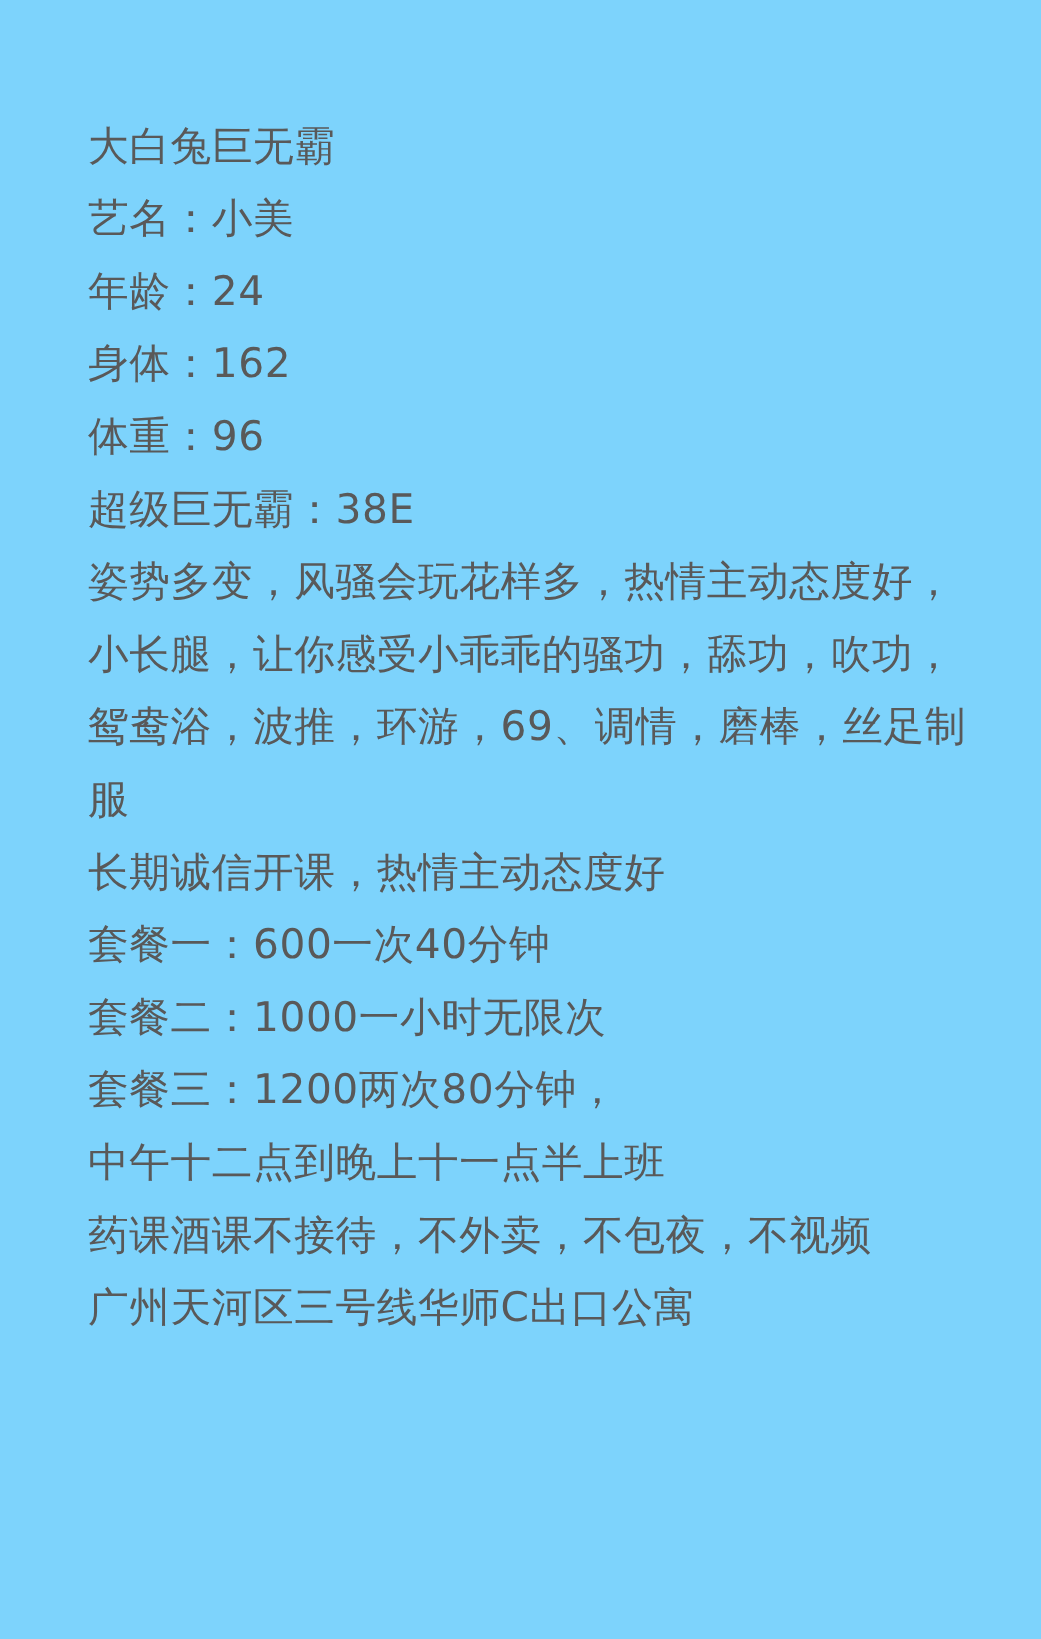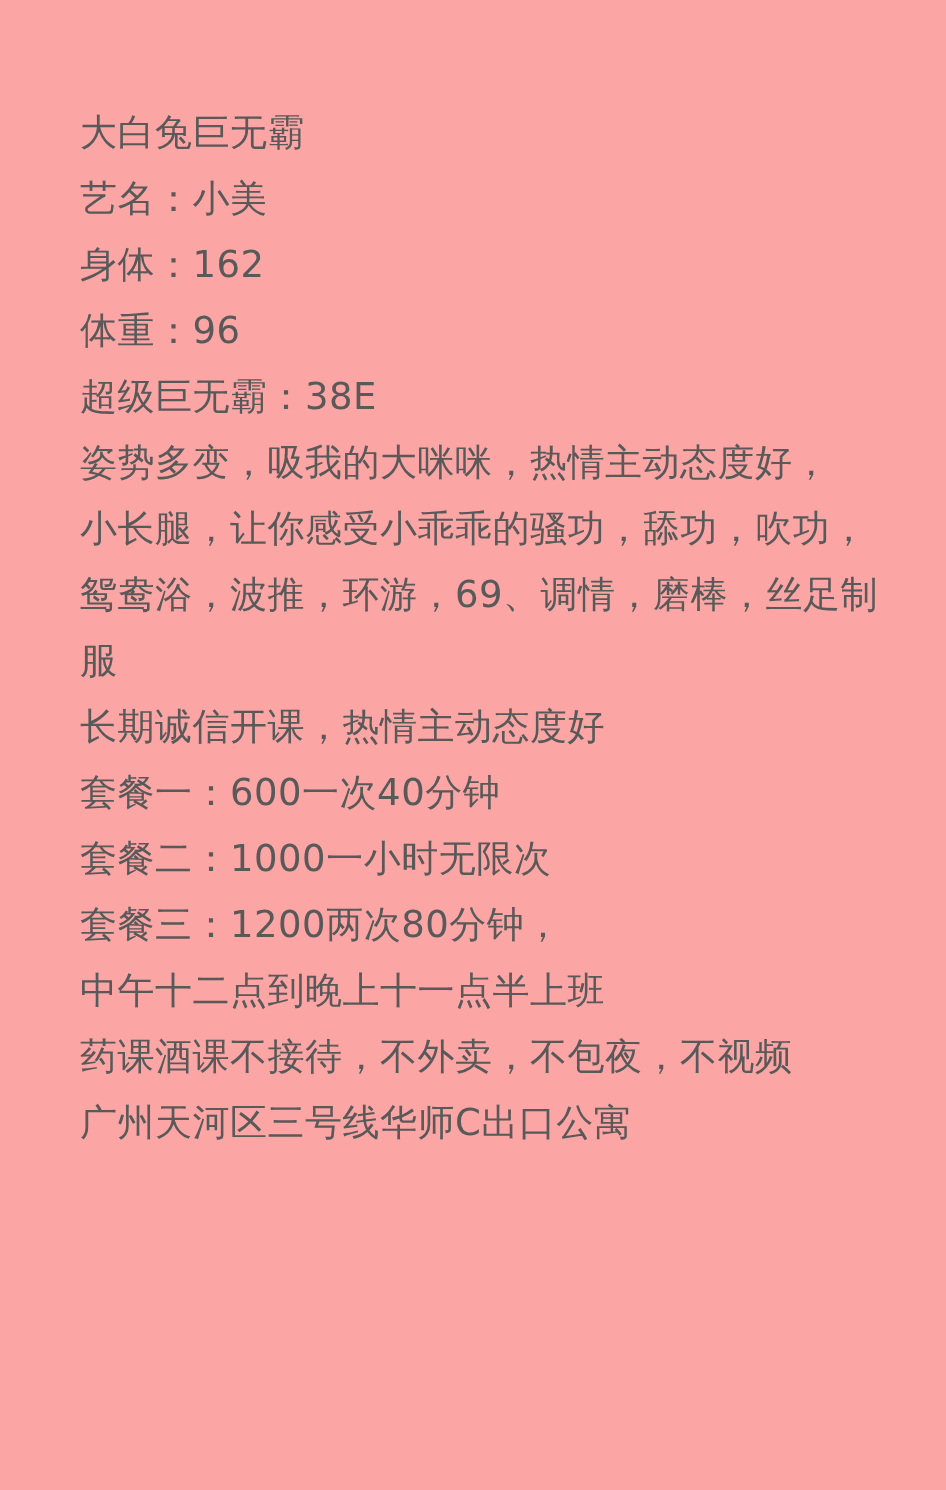--- a/index.html
+++ b/index.html
@@ -12,21 +12,21 @@
     height: 1490px;
     font-family: "DejaVu Sans", "Liberation Sans", sans-serif;
     color: #5a5a5a;
     -webkit-font-smoothing: antialiased;
   }
   .page {
     box-sizing: border-box;
     width: 946px;
     height: 1490px;
     padding: 100px 60px 60px 80px;
-    background: #fca5a5;
+    background: #7dd3fc;
   }
   .doc-body {
     display: block;
   }
   .line {
     font-size: 37px;
     line-height: 66px;
     letter-spacing: 0.5px;
     color: #595959;
     font-weight: 400;
@@ -36,24 +36,25 @@
     color: #595959;
   }
 </style>
 </head>
 <body>
 
 <div class="page">
   <div class="doc-body">
     <div class="line title">大白兔巨无霸</div>
     <div class="line">艺名：小美</div>
+    <div class="line">年龄：24</div>
     <div class="line">身体：162</div>
     <div class="line">体重：96</div>
     <div class="line">超级巨无霸：38E</div>
-    <div class="line">姿势多变，吸我的大咪咪，热情主动态度好，</div>
+    <div class="line">姿势多变，风骚会玩花样多，热情主动态度好，</div>
     <div class="line">小长腿，让你感受小乖乖的骚功，舔功，吹功，</div>
     <div class="line">鸳鸯浴，波推，环游，69、调情，磨棒，丝足制服</div>
     <div class="line">长期诚信开课，热情主动态度好</div>
     <div class="line">套餐一：600一次40分钟</div>
     <div class="line">套餐二：1000一小时无限次</div>
     <div class="line">套餐三：1200两次80分钟，</div>
     <div class="line">中午十二点到晚上十一点半上班</div>
     <div class="line">药课酒课不接待，不外卖，不包夜，不视频</div>
     <div class="line">广州天河区三号线华师C出口公寓</div>
   </div>

